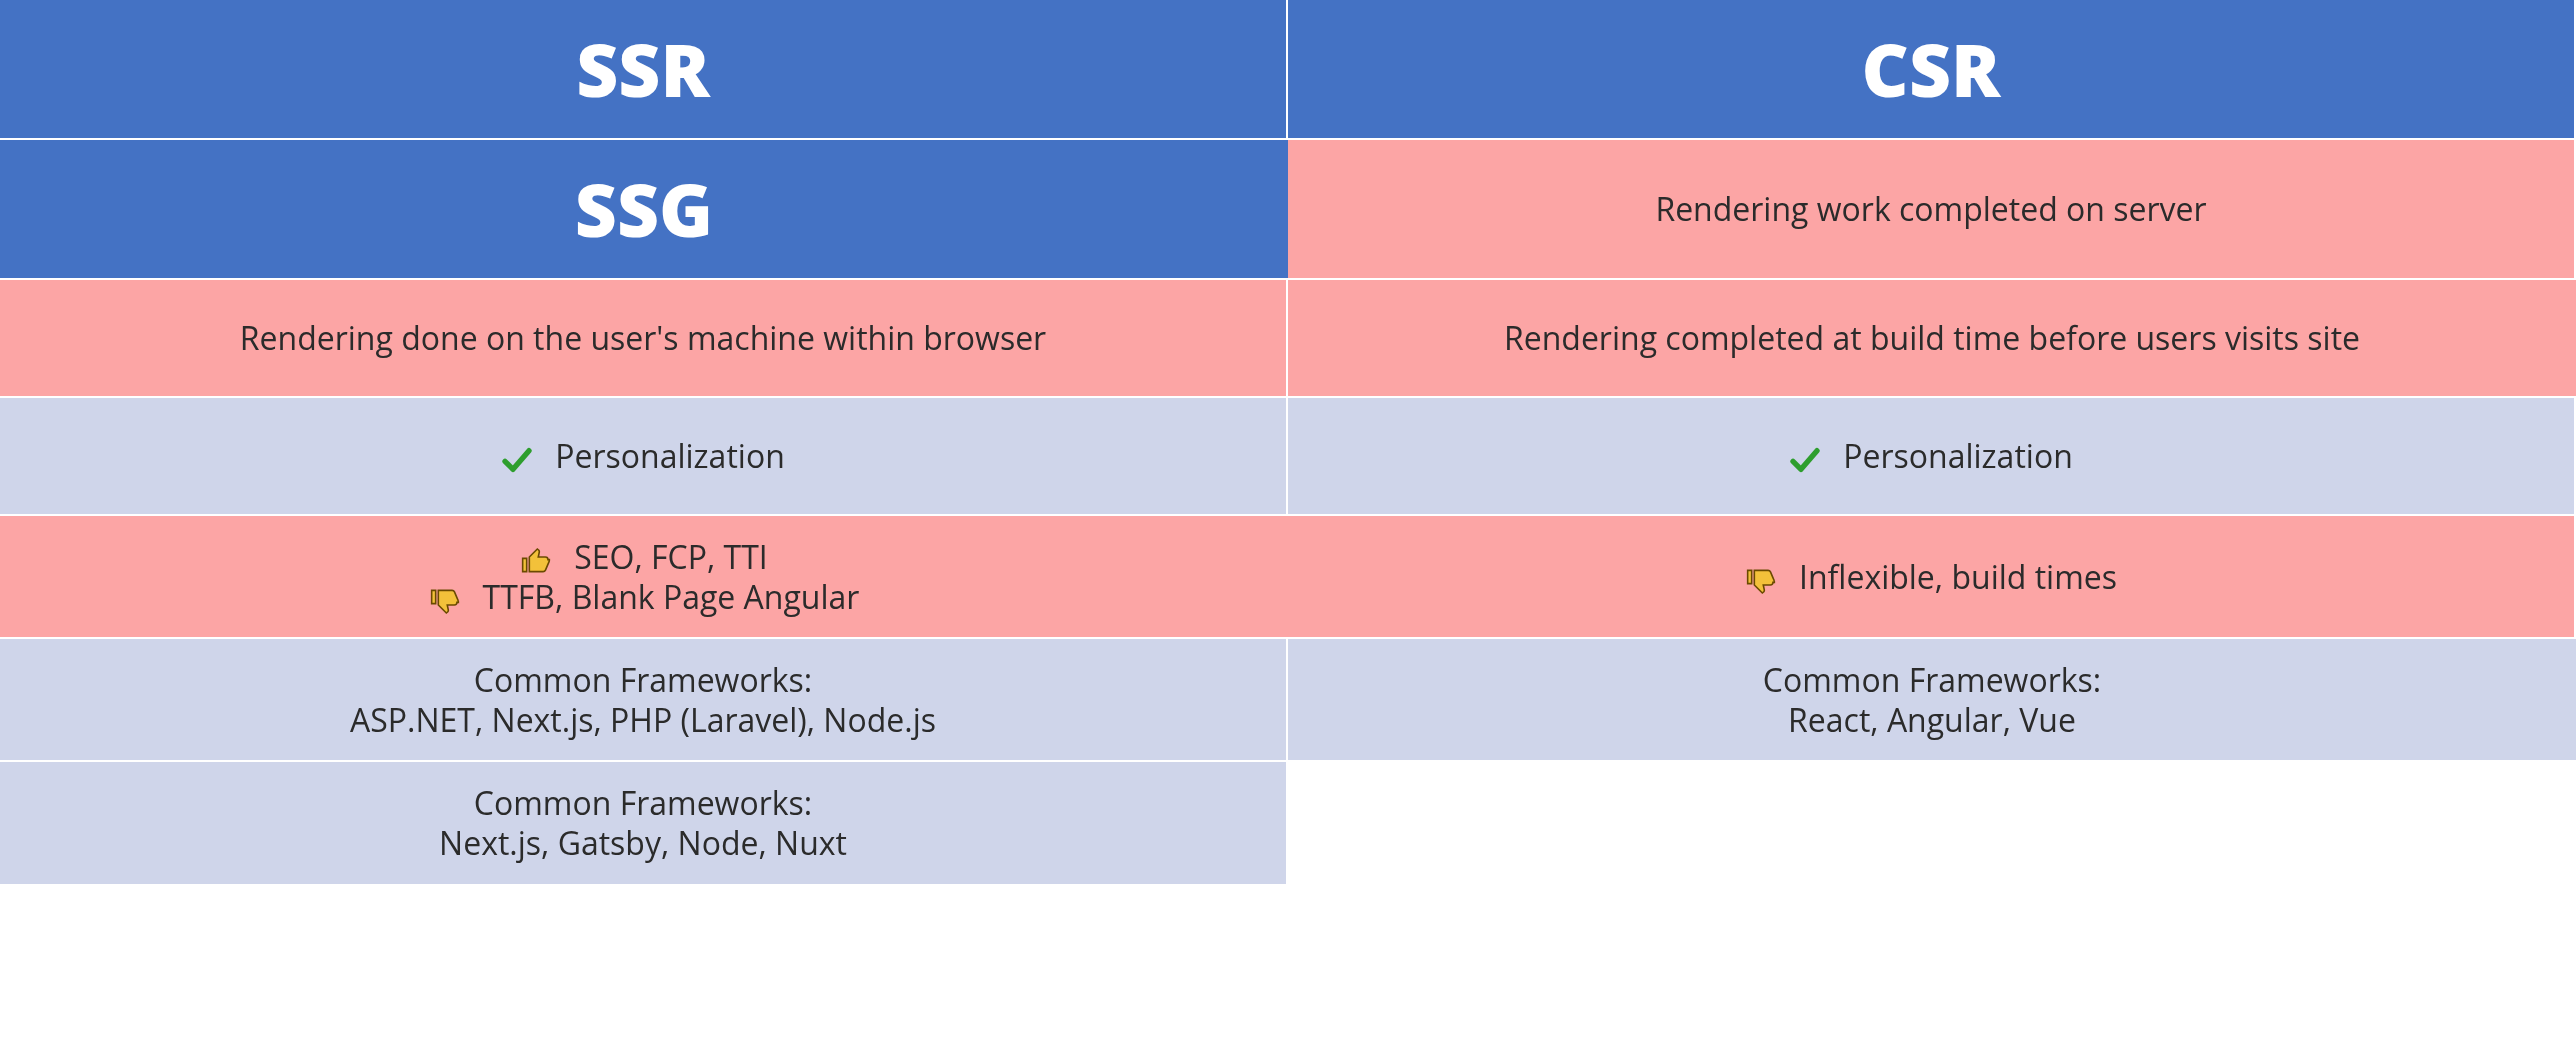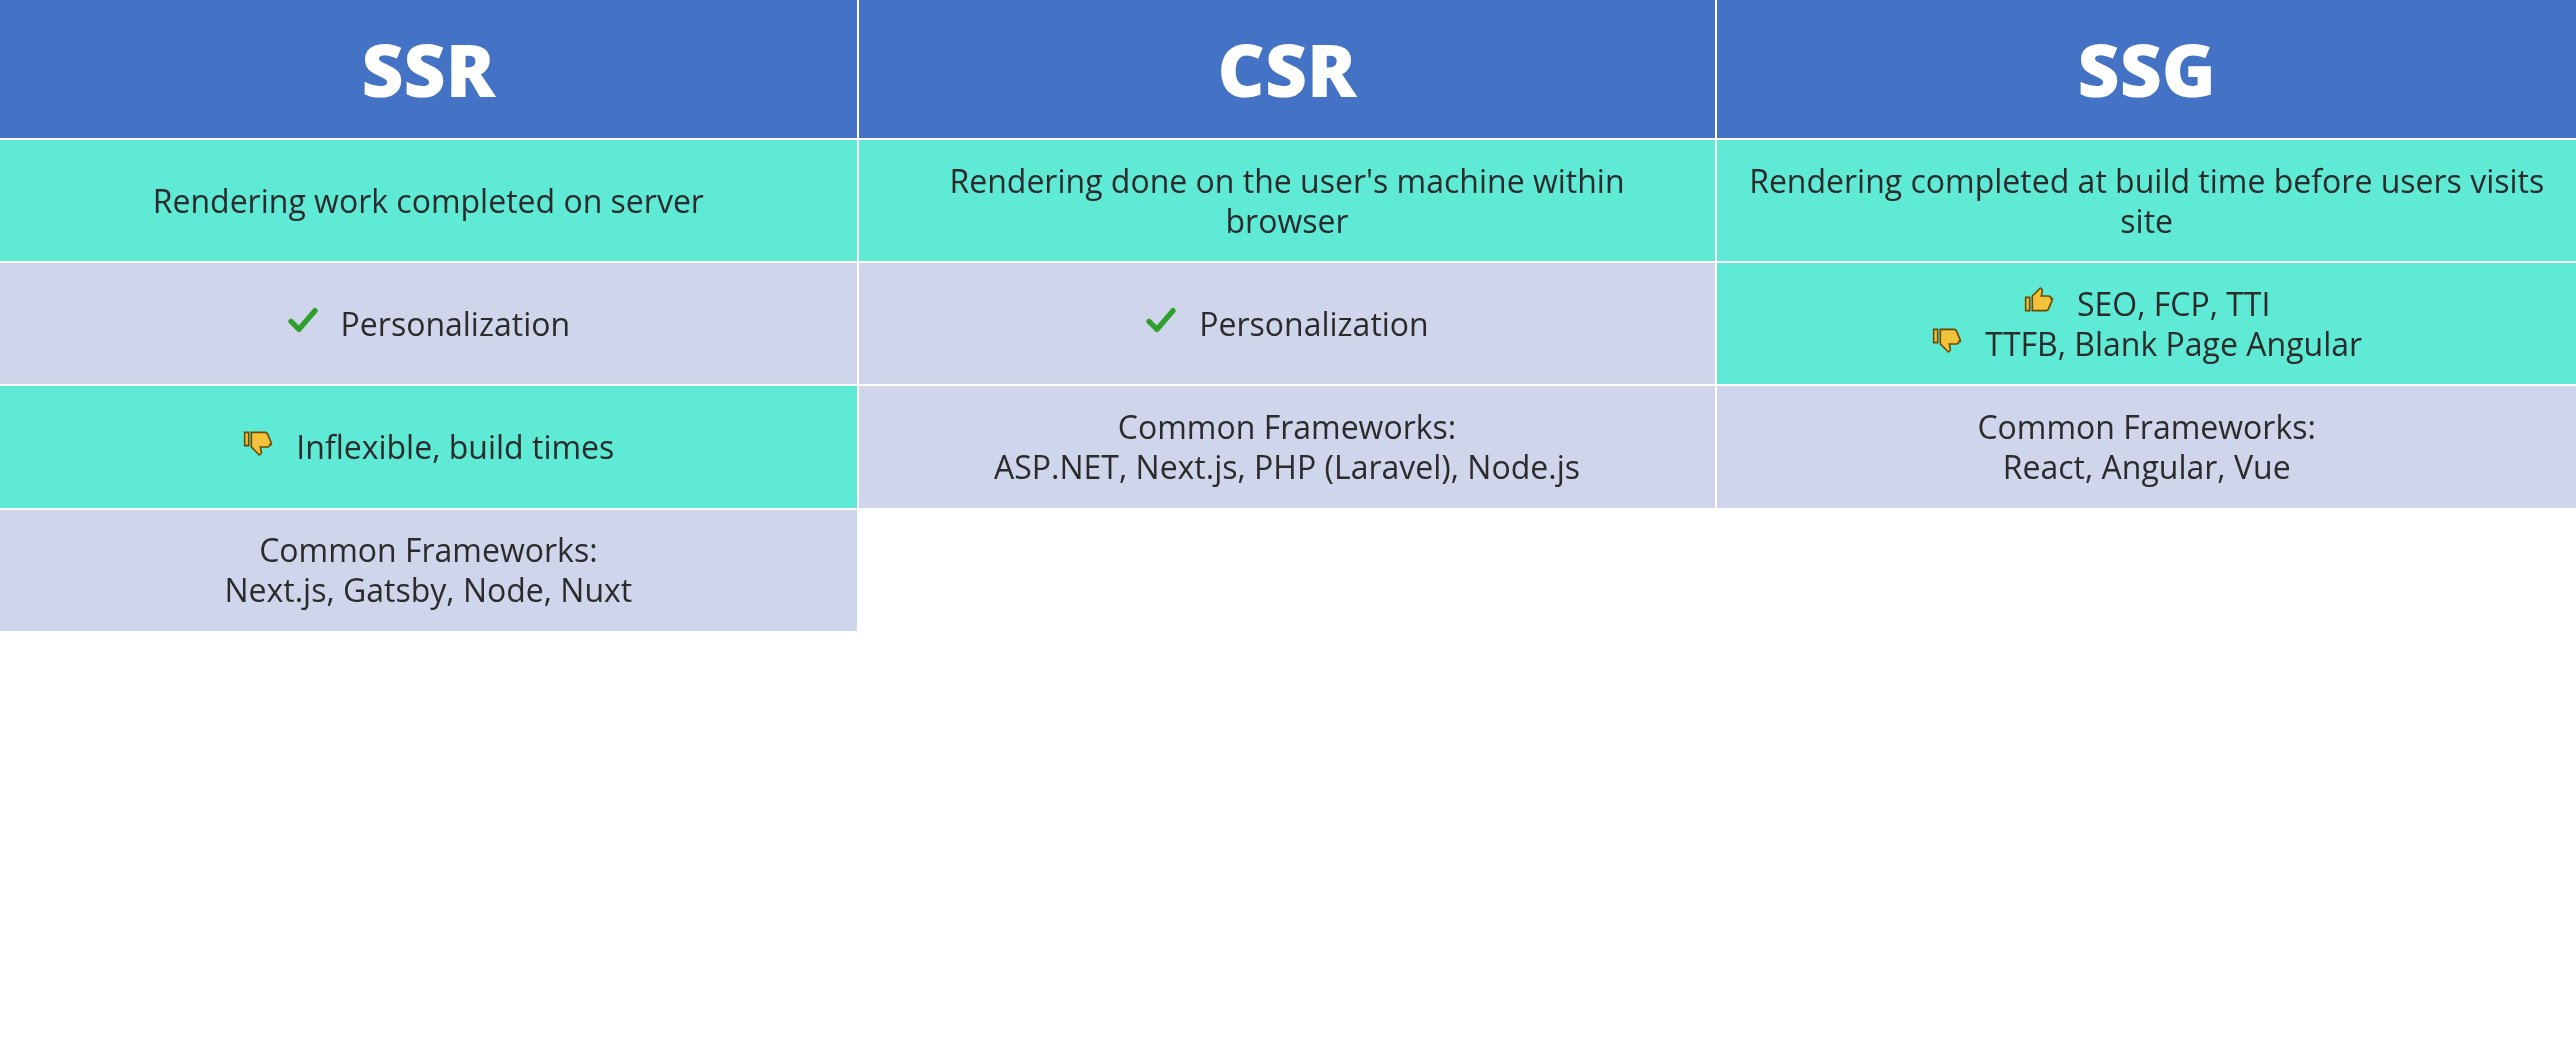--- a/index.html
+++ b/index.html
@@ -4,21 +4,21 @@
 <style>
   * { box-sizing: border-box; margin: 0; padding: 0; }
   html, body { width: 100%; height: 100%; }
   body {
     font-family: "Segoe UI", "Open Sans", Arial, sans-serif;
     background: #fff;
     color: #2b2b2b;
   }
   .table {
     display: grid;
-    grid-template-columns: 1fr 1fr 1fr;
+    grid-template-columns: 1fr 1fr;
     width: 100%;
   }
   .cell {
     display: flex;
     flex-direction: column;
     align-items: center;
     justify-content: center;
     text-align: center;
     padding: 20.6px 29px;
     border-right: 2.2px solid #ffffff;
@@ -28,26 +28,26 @@
     min-height: 118px;
   }
   .cell:nth-child(3n) { border-right: none; }
   .header {
     background: #4472c4;
     color: #ffffff;
     font-weight: 800;
     font-size: 73px;
     min-height: 140px;
   }
-  .row-even { background: #5eead4; }
+  .row-even { background: #fca5a5; }
   .row-odd  { background: #cfd5ea; }
 
   .line {
     display: flex;
-    align-items: flex-start;
+    align-items: flex-end;
     justify-content: center;
     gap: 22px;
     flex-wrap: wrap;
   }
   .icon {
     flex: 0 0 auto;
     display: inline-flex;
   }
   .icon svg { display: block; }
 </style>

